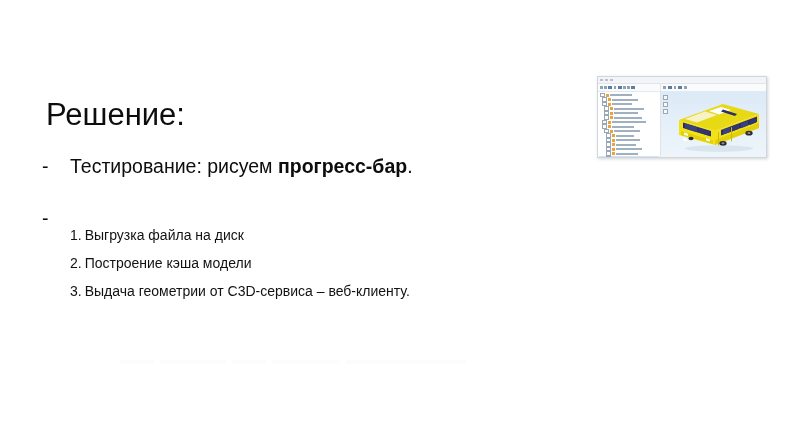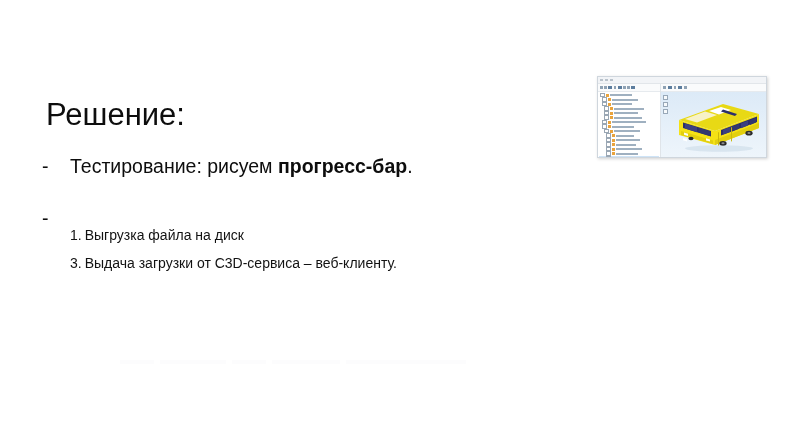--- a/index.html
+++ b/index.html
@@ -308,21 +308,22 @@
     </div>
 
     <div class="bullet-row" style="margin-top:24px;">
       <span class="bullet-dash">-</span>
     </div>
 
   </div>
 
   <div class="numbered">
     <div class="num-row"><span class="num">1.</span><span>Выгрузка файла на диск</span></div>
-    <div class="num-row"><span class="num">3.</span><span>Выдача загрузки от C3D-сервиса – веб-клиенту.</span></div>
+    <div class="num-row"><span class="num">2.</span><span>Построение кэша модели</span></div>
+    <div class="num-row"><span class="num">3.</span><span>Выдача геометрии от C3D-сервиса – веб-клиенту.</span></div>
   </div>
 
 
   <div class="thumb">
 
     <div class="thumb-titlebar">
       <span class="thumb-tb-dot"></span>
       <span class="thumb-tb-dot"></span>
       <span class="thumb-tb-dot"></span>
     </div>

